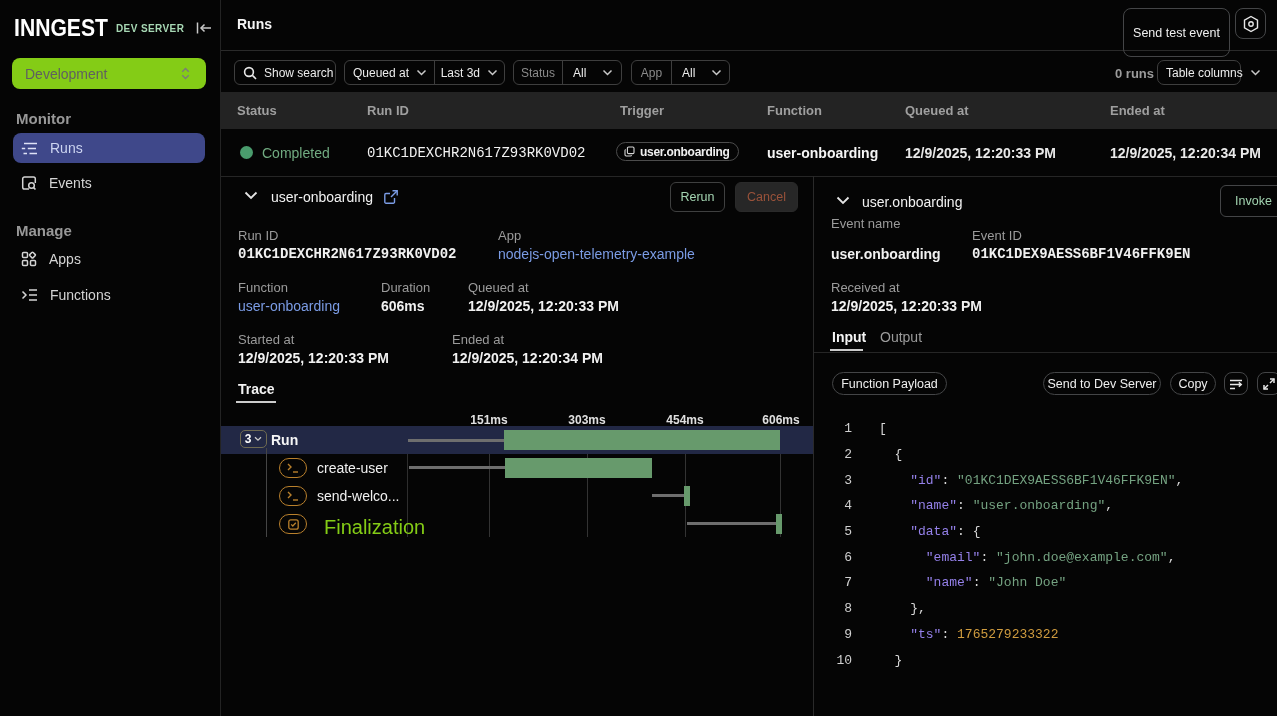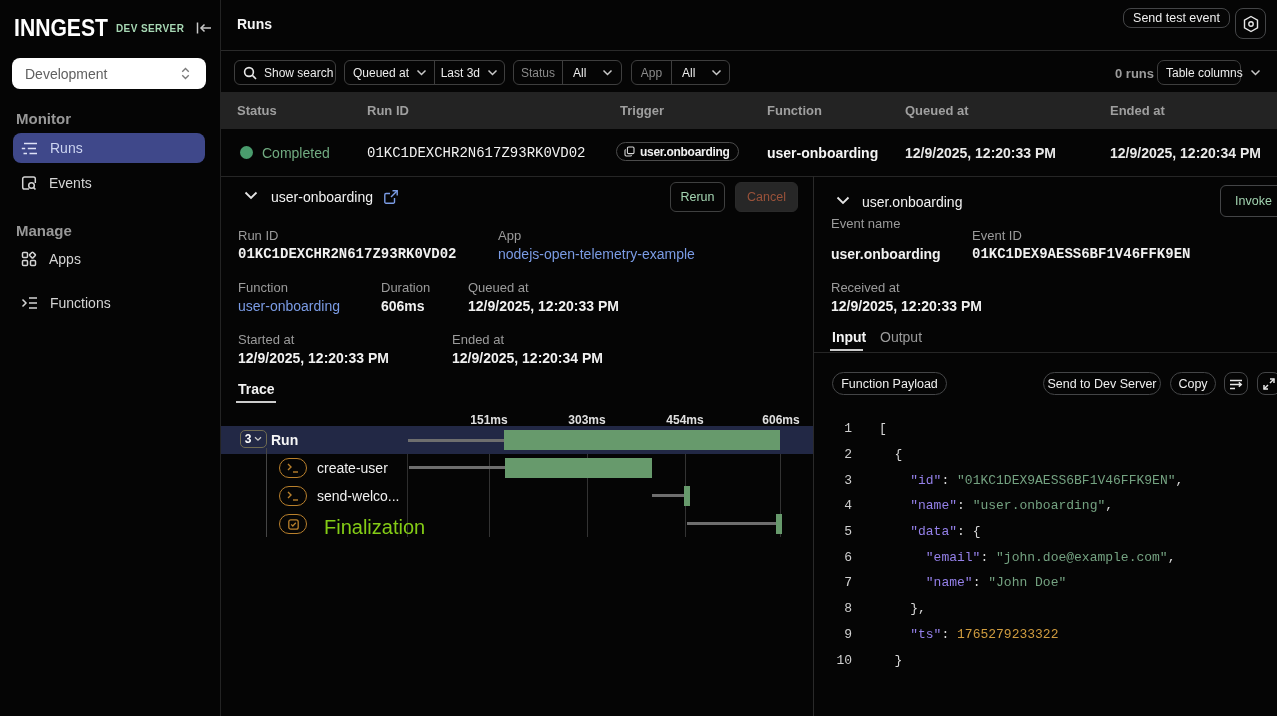--- a/index.html
+++ b/index.html
@@ -14,32 +14,32 @@
 .link { color:#7b9ce5; font-size:14px; }
 .btn { position:absolute; border:1px solid #444547; border-radius:6px; background:transparent; color:#efefef; font-size:12.5px; display:flex; align-items:center; justify-content:center; white-space:nowrap; }
 .pill { border-radius:99px; }
 svg { display:block; }
 
 
 #sidebar { position:absolute; left:0; top:0; width:221px; height:716px; border-right:1px solid #232323; background:#050505; }
 #logo { position:absolute; left:14px; top:15px; }
 #devserver { position:absolute; left:116px; top:23px; font-size:10px; font-weight:bold; letter-spacing:0.4px; color:#a7d8b4; }
 #collapse { position:absolute; left:196px; top:22px; }
-#envsel { position:absolute; left:12px; top:58px; width:194px; height:31px; background:#ffffff; border-radius:8px; }
+#envsel { position:absolute; left:12px; top:58px; width:194px; height:31px; background:#84cc16; border-radius:8px; }
 #envsel span { position:absolute; left:13px; top:8px; font-size:14px; color:#606060; }
 .sechead { position:absolute; left:16px; font-size:15px; font-weight:bold; color:#989898; }
 .navitem { position:absolute; left:13px; width:192px; height:30px; border-radius:8px; display:flex; align-items:center; font-size:14px; color:#d4d4d4; }
 .navitem svg { margin-left:8px; margin-right:12px; }
 .navitem.sel { background:#3f488a; color:#ccd4f0; }
 
 
 #main { position:absolute; left:221px; top:0; width:1056px; height:716px; }
 #tophdr { position:absolute; left:0; top:0; width:1056px; height:51px; border-bottom:1px solid #2a2a2a; }
 #tophdr h1 { position:absolute; left:16px; top:16px; font-size:14px; font-weight:bold; color:#f5f5f5; }
-#sendtest { left:902px; top:8px; width:107px; height:20px; border-radius:8px; }
+#sendtest { left:902px; top:8px; width:107px; height:49px; border-radius:8px; }
 #gearbtn { left:1014px; top:8px; width:31px; height:31px; border-radius:8px; }
 
 
 .fbtn { position:absolute; top:60px; height:25px; border:1px solid #3e3e3e; border-radius:6px; display:flex; align-items:center; font-size:12px; color:#ededed; white-space:nowrap; }
 .fseg { display:flex; align-items:center; height:100%; padding:0 10px; white-space:nowrap; }
 .fseg svg { flex:none; }
 .fdiv { width:1px; height:100%; background:#3e3e3e; flex:none; }
 .chev { margin-left:7px; flex:none; }
 
 
@@ -102,21 +102,21 @@
   <div class="sechead" style="top:222px">Manage</div>
   <div class="navitem" style="top:244px">
     <svg width="16" height="16" viewBox="0 0 16 16" fill="none" stroke="#d4d4d4" stroke-width="1.5">
       <rect x="1.5" y="1.5" width="5" height="5" rx="1"></rect>
       <rect x="1.5" y="9.5" width="5" height="5" rx="1"></rect>
       <rect x="9.5" y="9.5" width="5" height="5" rx="1"></rect>
       <rect x="9.2" y="1.8" width="4.6" height="4.6" rx="1" transform="rotate(45 11.5 4.1)"></rect>
     </svg>
     Apps
   </div>
-  <div class="navitem" style="top:288px">
+  <div class="navitem" style="top:280px">
     <svg width="17" height="14" viewBox="0 0 17 14" fill="none" stroke="#d4d4d4" stroke-width="1.5">
       <path d="M1.5 3.5 L5 7 L1.5 10.5"></path>
           <path d="M8 2 H16"></path>
           <path d="M8 7 H16"></path>
           <path d="M8 12 H16"></path>
     </svg>
     Functions
   </div>
 </div>
 

